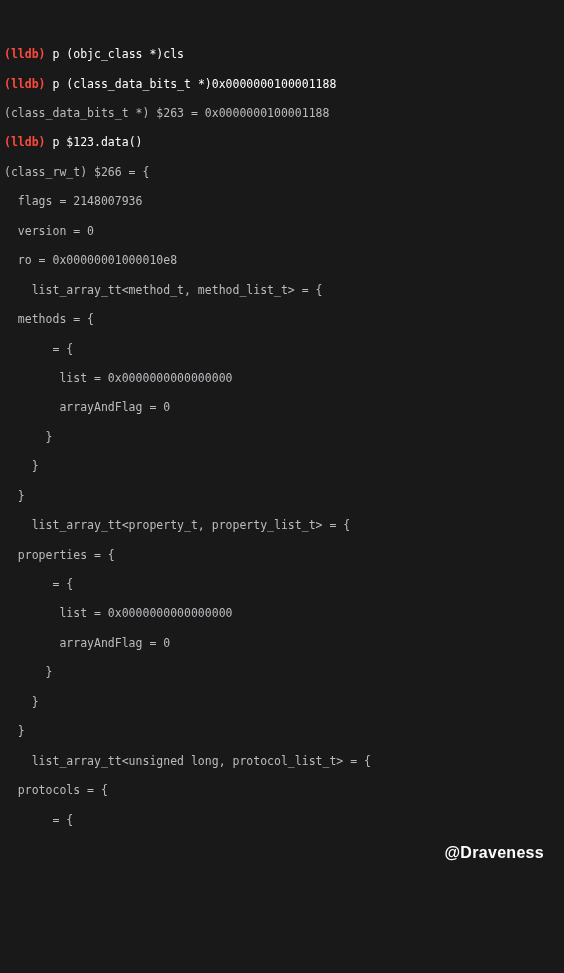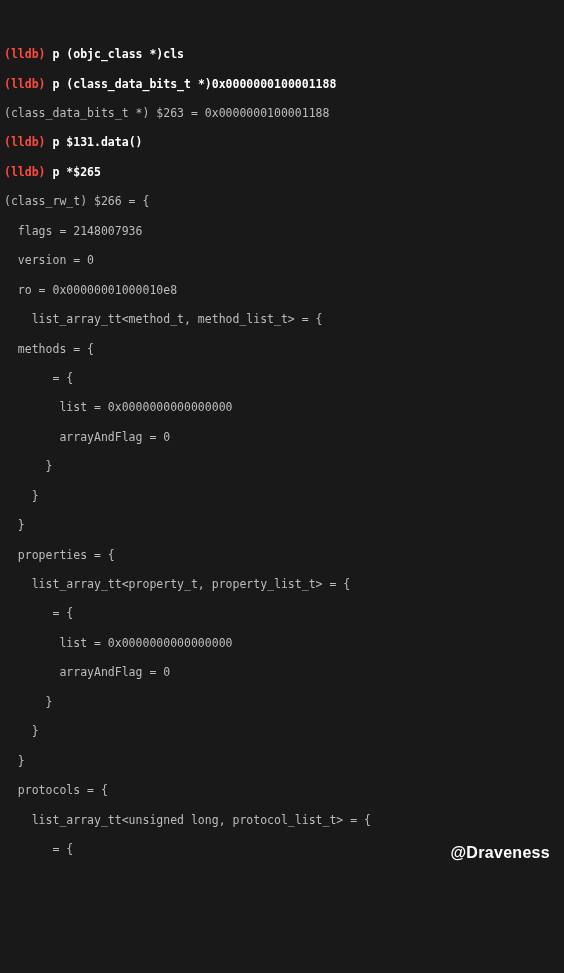--- a/index.html
+++ b/index.html
@@ -9,65 +9,64 @@
     background: #191919;
     font-family: Menlo, Consolas, "DejaVu Sans Mono", monospace;
     font-size: 11.5px;
     line-height: 1.28;
     color: #c9c9c9;
     white-space: pre;
     overflow: hidden;
   }
   .wrap { padding: 3px 4px 6px 4px; }
   .prompt { color: #ff4a3d; font-weight: bold; }
-  .cmd    { color: #ffffff; font-weight: bold; }
+  .cmd    { color: #ffffff; font-weight: normal; }
   .out    { color: #babcc0; }
   .watermark {
     position: absolute;
-    right: 14px;
+    right: 20px;
     bottom: 110px;
     font-family: -apple-system, "Helvetica Neue", Arial, sans-serif;
     font-size: 16px;
     font-weight: 600;
     color: #ffffff;
     letter-spacing: 0.3px;
     pointer-events: none;
   }
   .line { display: block; }
 </style>
 </head>
 <body>
 <div class="wrap">
 <span class="line"><span class="prompt">(lldb)</span> <span class="cmd">p (objc_class *)cls</span></span>
 <span class="line"><span class="prompt">(lldb)</span> <span class="cmd">p (class_data_bits_t *)0x0000000100001188</span></span>
 <span class="line out">(class_data_bits_t *) $263 = 0x0000000100001188</span>
-<span class="line"><span class="prompt">(lldb)</span> <span class="cmd">p $131.data()</span></span>
-<span class="line"><span class="prompt">(lldb)</span> <span class="cmd">p *$265</span></span>
+<span class="line"><span class="prompt">(lldb)</span> <span class="cmd">p $123.data()</span></span>
 <span class="line out">(class_rw_t) $266 = {</span>
 <span class="line out">  flags = 2148007936</span>
 <span class="line out">  version = 0</span>
 <span class="line out">  ro = 0x00000001000010e8</span>
 <span class="line out">    list_array_tt&lt;method_t, method_list_t&gt; = {</span>
 <span class="line out">  methods = {</span>
 <span class="line out">       = {</span>
 <span class="line out">        list = 0x0000000000000000</span>
 <span class="line out">        arrayAndFlag = 0</span>
 <span class="line out">      }</span>
 <span class="line out">    }</span>
 <span class="line out">  }</span>
+<span class="line out">    list_array_tt&lt;property_t, property_list_t&gt; = {</span>
 <span class="line out">  properties = {</span>
-<span class="line out">    list_array_tt&lt;property_t, property_list_t&gt; = {</span>
 <span class="line out">       = {</span>
 <span class="line out">        list = 0x0000000000000000</span>
 <span class="line out">        arrayAndFlag = 0</span>
 <span class="line out">      }</span>
 <span class="line out">    }</span>
 <span class="line out">  }</span>
+<span class="line out">    list_array_tt&lt;unsigned long, protocol_list_t&gt; = {</span>
 <span class="line out">  protocols = {</span>
-<span class="line out">    list_array_tt&lt;unsigned long, protocol_list_t&gt; = {</span>
 <span class="line out">       = {</span>
 
 
 
 
 
 
 
 
 

